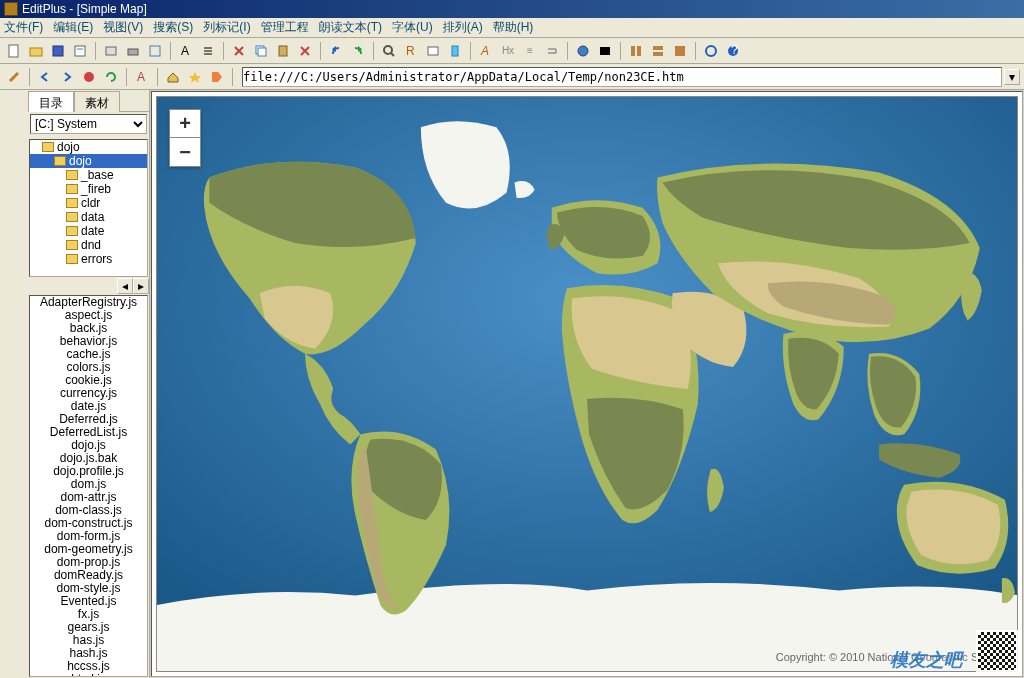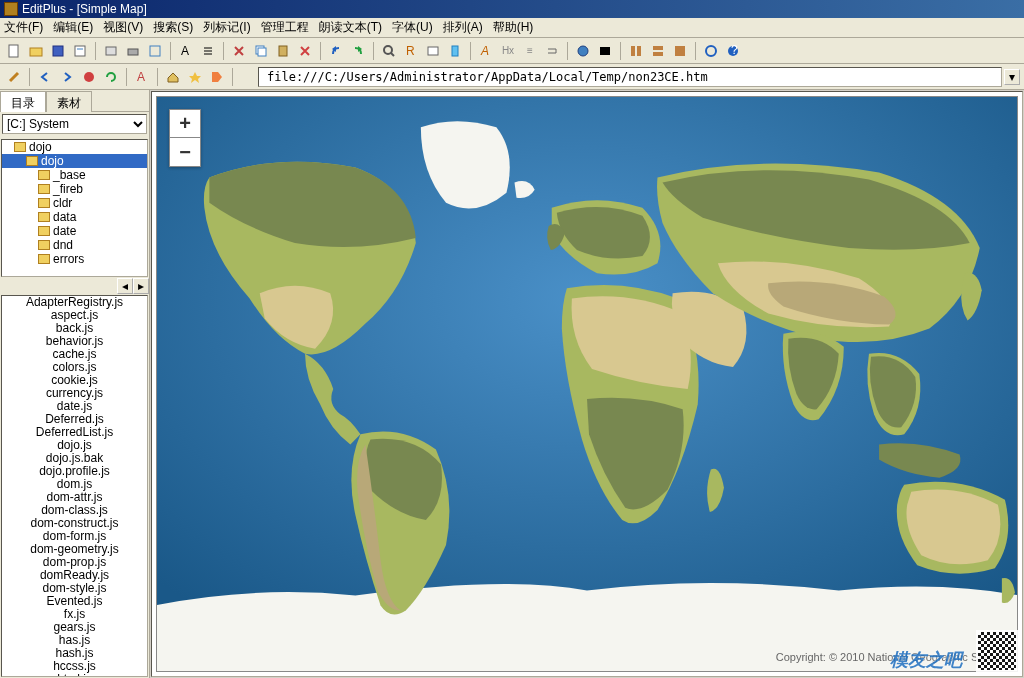--- a/index.html
+++ b/index.html
@@ -1,27 +1,27 @@
 <!DOCTYPE html>
 <html><head>
 <meta charset="utf-8">
 <style>
 * { box-sizing: border-box; margin: 0; padding: 0; font-family: "SimSun", "Arial", sans-serif; font-size: 12px; }
 html, body { width: 1024px; height: 678px; overflow: hidden; background: #d4d0c8; }
 .titlebar { height: 18px; background: linear-gradient(to right, #0a246a, #3a6ea5); color: #fff; display: flex; align-items: center; padding: 0 4px; font-size: 11px; }
 .titlebar .icon { width: 14px; height: 14px; background: #b08020; border: 1px solid #704000; margin-right: 4px; }
 .menubar { height: 20px; background: #ece9d8; border-bottom: 1px solid #aca899; display: flex; align-items: center; padding: 0 4px; }
-.menubar span { margin-right: 10px; cursor: default; color: #000000; }
+.menubar span { margin-right: 10px; cursor: default; color: #0c4a6e; }
 .toolbar { height: 26px; background: #ece9d8; border-bottom: 1px solid #aca899; display: flex; align-items: center; padding: 0 4px; gap: 2px; }
 .toolbar2 { height: 26px; background: #ece9d8; border-bottom: 1px solid #aca899; display: flex; align-items: center; padding: 0 4px; gap: 2px; }
 .tbtn { width: 20px; height: 20px; border: 1px solid transparent; display: flex; align-items: center; justify-content: center; }
 .sep { width: 1px; height: 18px; background: #aca899; margin: 0 3px; }
-.addr { flex: 1; height: 20px; background: #fff; border: 1px inset #aca899; padding: 1px 8px; font-family: "SimSun", monospace; font-size: 12px; margin-left: 20px; }
+.addr { flex: 1; height: 20px; background: #fff; border: 1px inset #aca899; padding: 1px 0; font-family: "SimSun", monospace; font-size: 12px; margin-left: 4px; }
 .body { display: flex; height: 588px; }
-.sidebar { width: 150px; background: #ece9d8; border-right: 1px solid #aca899; display: flex; flex-direction: column; }
+.sidebar { width: 150px; background: #ece9d8; border-right: 1px solid #aca899; display: flex; flex-direction: column; padding-left: 28px; }
 .sidetabs { height: 22px; display: flex; background: #ece9d8; border-bottom: 1px solid #aca899; }
 .sidetab { padding: 3px 10px; border: 1px solid #aca899; border-bottom: none; background: #fff; position: relative; top: 1px; }
 .sidetab.inactive { background: #ece9d8; }
 .drivebox { height: 22px; margin: 2px; }
 .drivebox select { width: 100%; height: 20px; background: #fff; border: 1px inset #aca899; font-size: 12px; }
 .tree { flex: 0 0 auto; background: #fff; border: 1px inset #aca899; margin: 1px; height: 138px; overflow: hidden; font-family: "SimSun", monospace; text-align: center; }
 .tree-row { display: flex; align-items: center; height: 14px; white-space: nowrap; }
 .tree-row.sel { background: #316ac5; color: #fff; }
 .folder-ic { width: 12px; height: 10px; background: #f0d060; border: 1px solid #b08020; margin-right: 3px; display: inline-block; }
 .filelist { flex: 1; background: #fff; border: 1px inset #aca899; margin: 1px; overflow: hidden; font-family: "SimSun", monospace; line-height: 13px; text-align: center; }

